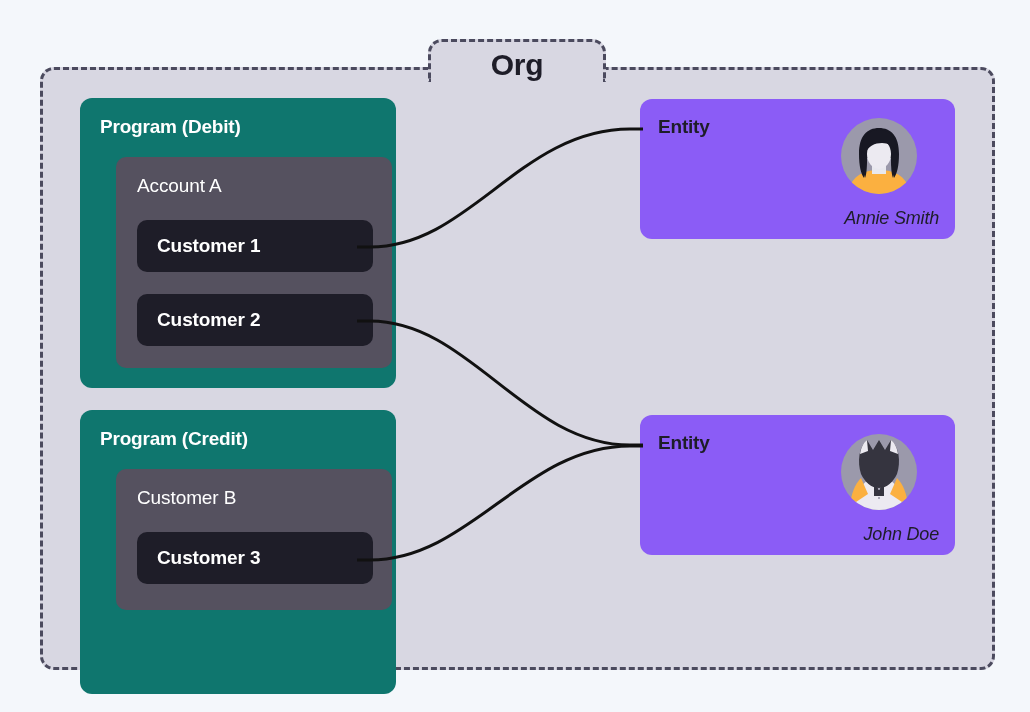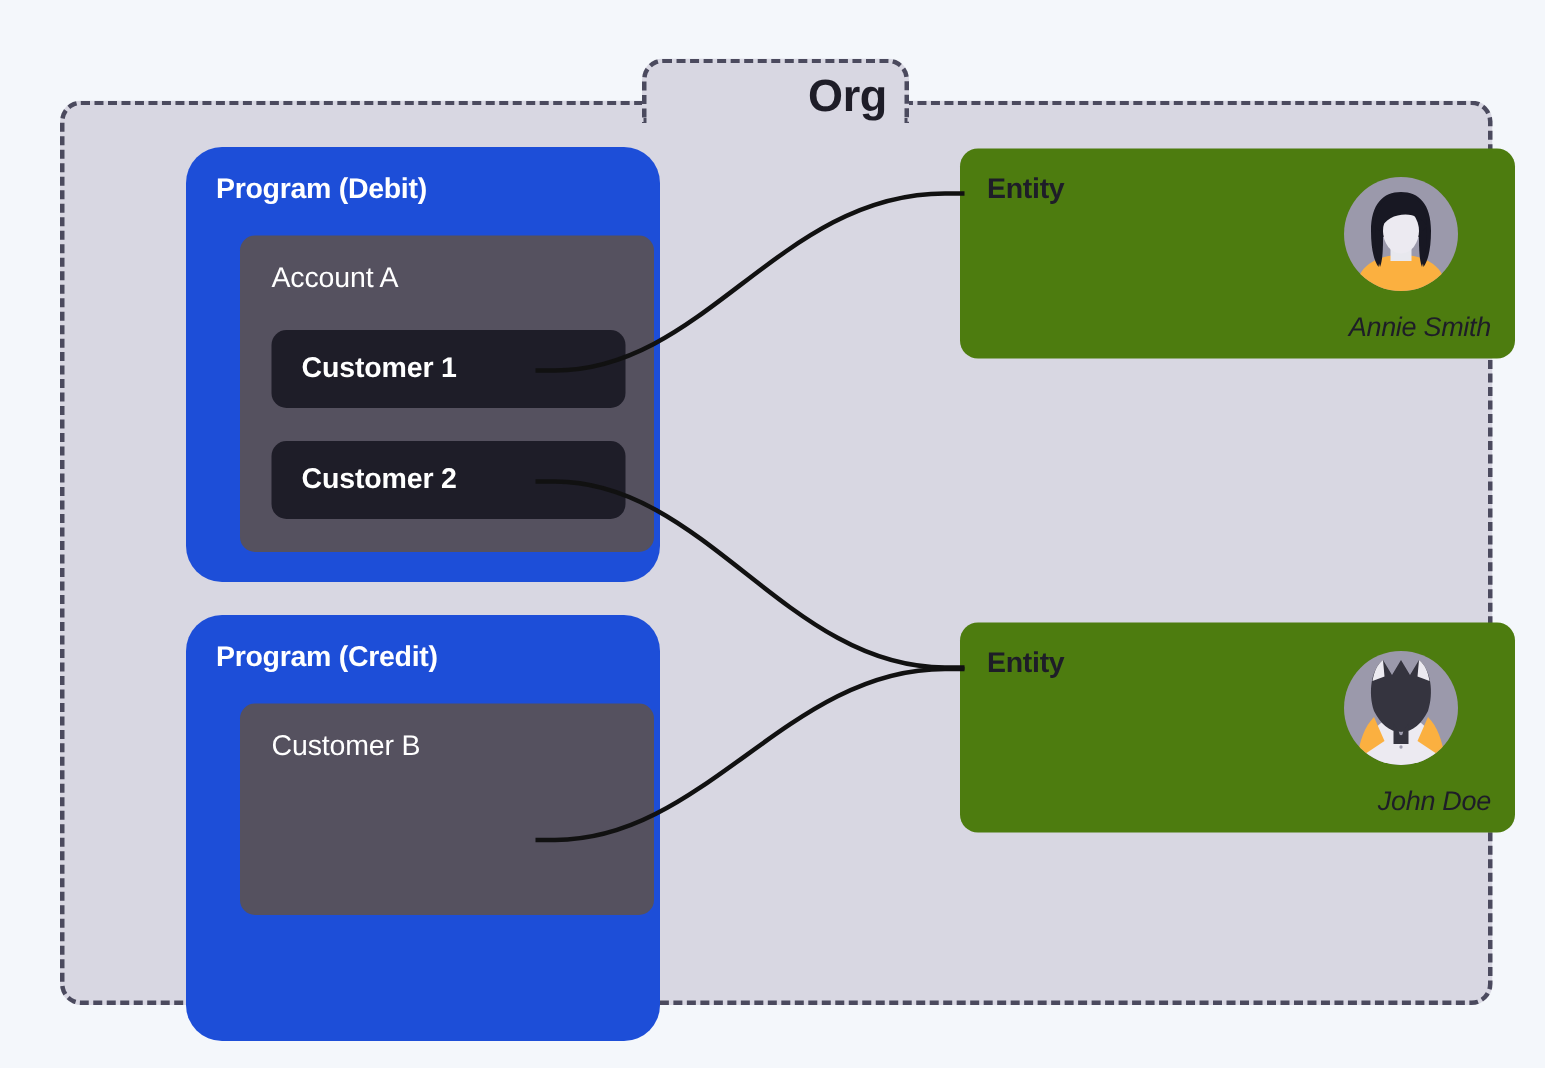--- a/index.html
+++ b/index.html
@@ -66,30 +66,28 @@
     width: 178px;
     height: 52px;
     display: flex;
     align-items: center;
     justify-content: center;
     font-size: 30px;
     font-weight: bold;
     color: #1e1d28;
     letter-spacing: -0.2px;
     z-index: 6;
-    padding-left: 48px;
   }
 
   
   .program {
     position: absolute;
-    background: #1d4ed8;
-    border-radius: 24px;
-    box-sizing: border-box;
-    margin-left: 44px;
+    background: #0f766e;
+    border-radius: 12px;
+    box-sizing: border-box;
   }
   .program-debit {
     left: 80px;
     top: 98px;
     width: 316px;
     height: 290px;
   }
   .program-credit {
     left: 80px;
     top: 410px;
@@ -151,23 +149,23 @@
     font-size: 19px;
     color: #ffffff;
     letter-spacing: -0.1px;
     font-weight: bold;
   }
 
   
   .entity {
     position: absolute;
     left: 640px;
-    width: 370px;
+    width: 315px;
     height: 140px;
-    background: #4d7c0f;
+    background: #8b5cf6;
     border-radius: 12px;
     box-sizing: border-box;
   }
   .entity-1 { top: 99px; }
   .entity-2 { top: 415px; }
   .entity-title {
     position: absolute;
     left: 18px;
     top: 17px;
     font-size: 19px;
@@ -224,20 +222,23 @@
       <div class="customer customer-2">
         <span class="customer-label">Customer 2</span>
       </div>
     </div>
   </div>
 
   <div class="program program-credit">
     <div class="program-title">Program (Credit)</div>
     <div class="account account-b">
       <div class="account-title">Customer B</div>
+      <div class="customer customer-3">
+        <span class="customer-label">Customer 3</span>
+      </div>
     </div>
   </div>
 
   <div class="entity entity-1">
     <div class="entity-title">Entity</div>
     <svg class="avatar" viewBox="0 0 76 76">
       <defs>
         <clipPath id="clipA">
             <circle cx="38" cy="38" r="38"></circle>
           </clipPath>

